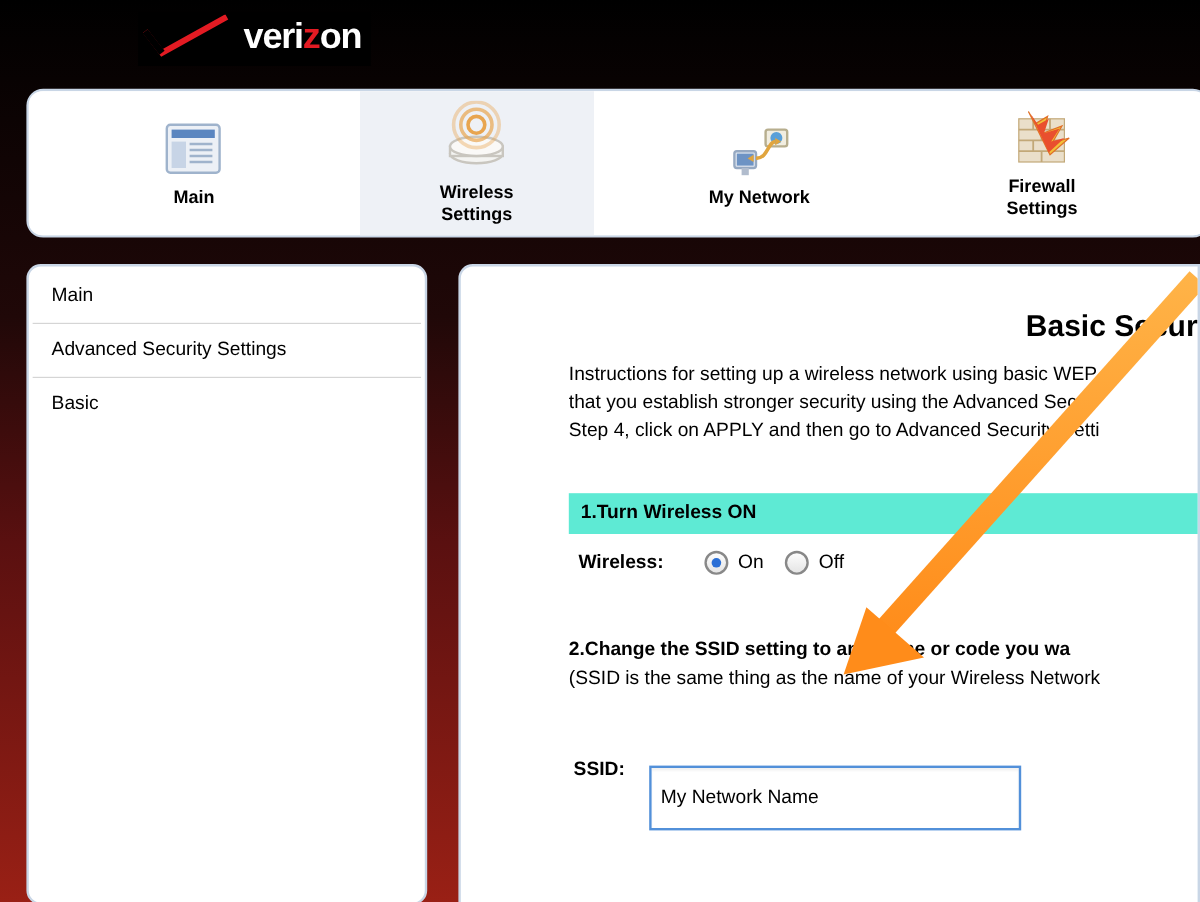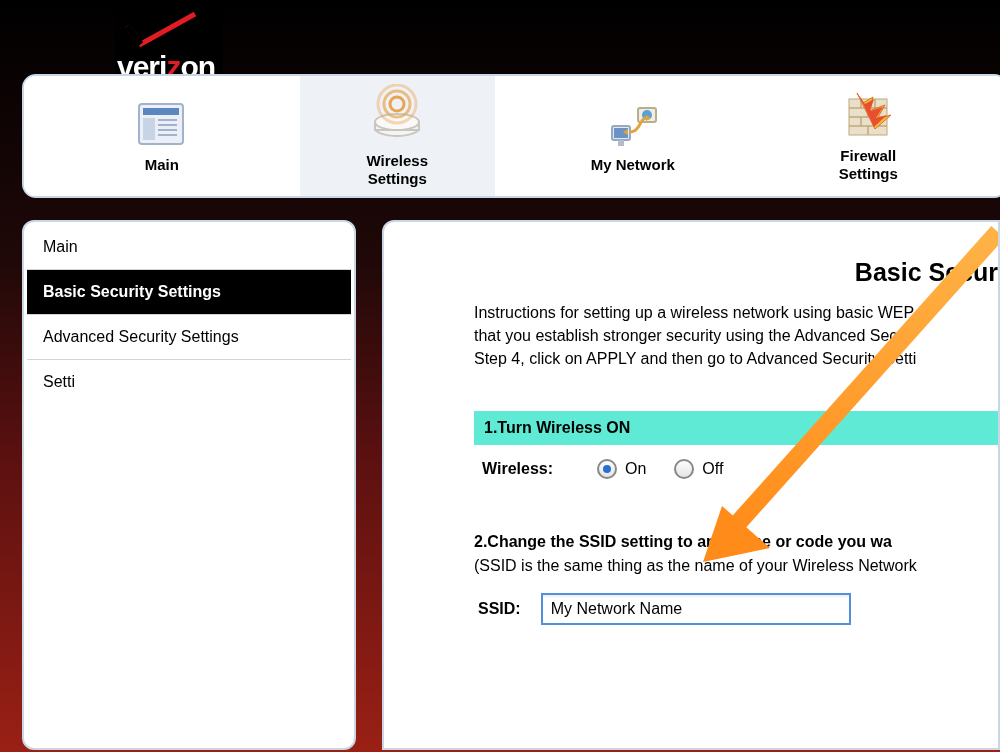--- a/index.html
+++ b/index.html
@@ -16,21 +16,20 @@
     }
     .logo-section {
       padding: 10px 0 0 115px;
       height: 68px;
     }
     .verizon-logo {
       display: inline-flex;
       align-items: center;
       background: #000;
       padding: 2px 8px 5px 2px;
-      flex-direction: column;
     }
     .verizon-check {
       display: inline-block;
       width: 78px;
       height: 38px;
       position: relative;
       margin-right: 8px;
     }
     .verizon-text {
       color: white;
@@ -151,21 +150,21 @@
     .section-header {
       background: #5eead4;
       padding: 8px 10px;
       font-size: 16px;
       font-weight: bold;
       margin-bottom: 14px;
     }
     .wireless-row {
       display: flex;
       align-items: center;
-      gap: 28px;
+      gap: 18px;
       padding-left: 8px;
       margin-bottom: 54px;
     }
     .wireless-label {
       font-weight: bold;
       font-size: 16px;
       margin-right: 16px;
     }
     .radio-option {
       display: flex;
@@ -206,25 +205,26 @@
       align-items: center;
       gap: 20px;
       padding-left: 4px;
     }
     .ssid-label {
       font-weight: bold;
       font-size: 16px;
     }
     .ssid-input {
       border: 2px solid #5290d9;
-      padding: 5px 8px;
+      padding: 16px 8px;
       font-size: 16px;
       width: 310px;
       font-family: inherit;
       box-shadow: inset 0 2px 2px rgba(0,0,0,0.06);
+      margin-top: 45px;
     }
     
     .arrow-overlay {
       position: absolute;
       top: 0;
       right: 0;
       pointer-events: none;
     }
   </style>
 </head>
@@ -312,23 +312,22 @@
       <div class="nav-label" style="white-space:pre-line;">Firewall
 Settings</div>
     </div>
   </div>
 </div>
 
 <div class="content-area">
   <div class="sidebar">
     <div class="sidebar-inner">
       <div class="sidebar-item">Main</div>
-      <div class="sidebar-item active">Basic Security Settings</div>
       <div class="sidebar-item">Advanced Security Settings</div>
-      <div class="sidebar-item">Setti</div>
+      <div class="sidebar-item">Basic</div>
     </div>
   </div>
 
   <div class="main-panel">
     <div class="panel-title">Basic Secur</div>
     <div class="instructions">
       <span>Instructions for setting up a wireless network using basic WEP</span><br>
       <span>that you establish stronger security using the Advanced Secur</span><br>
       <span>Step 4, click on APPLY and then go to Advanced Security Setti</span>
     </div>

